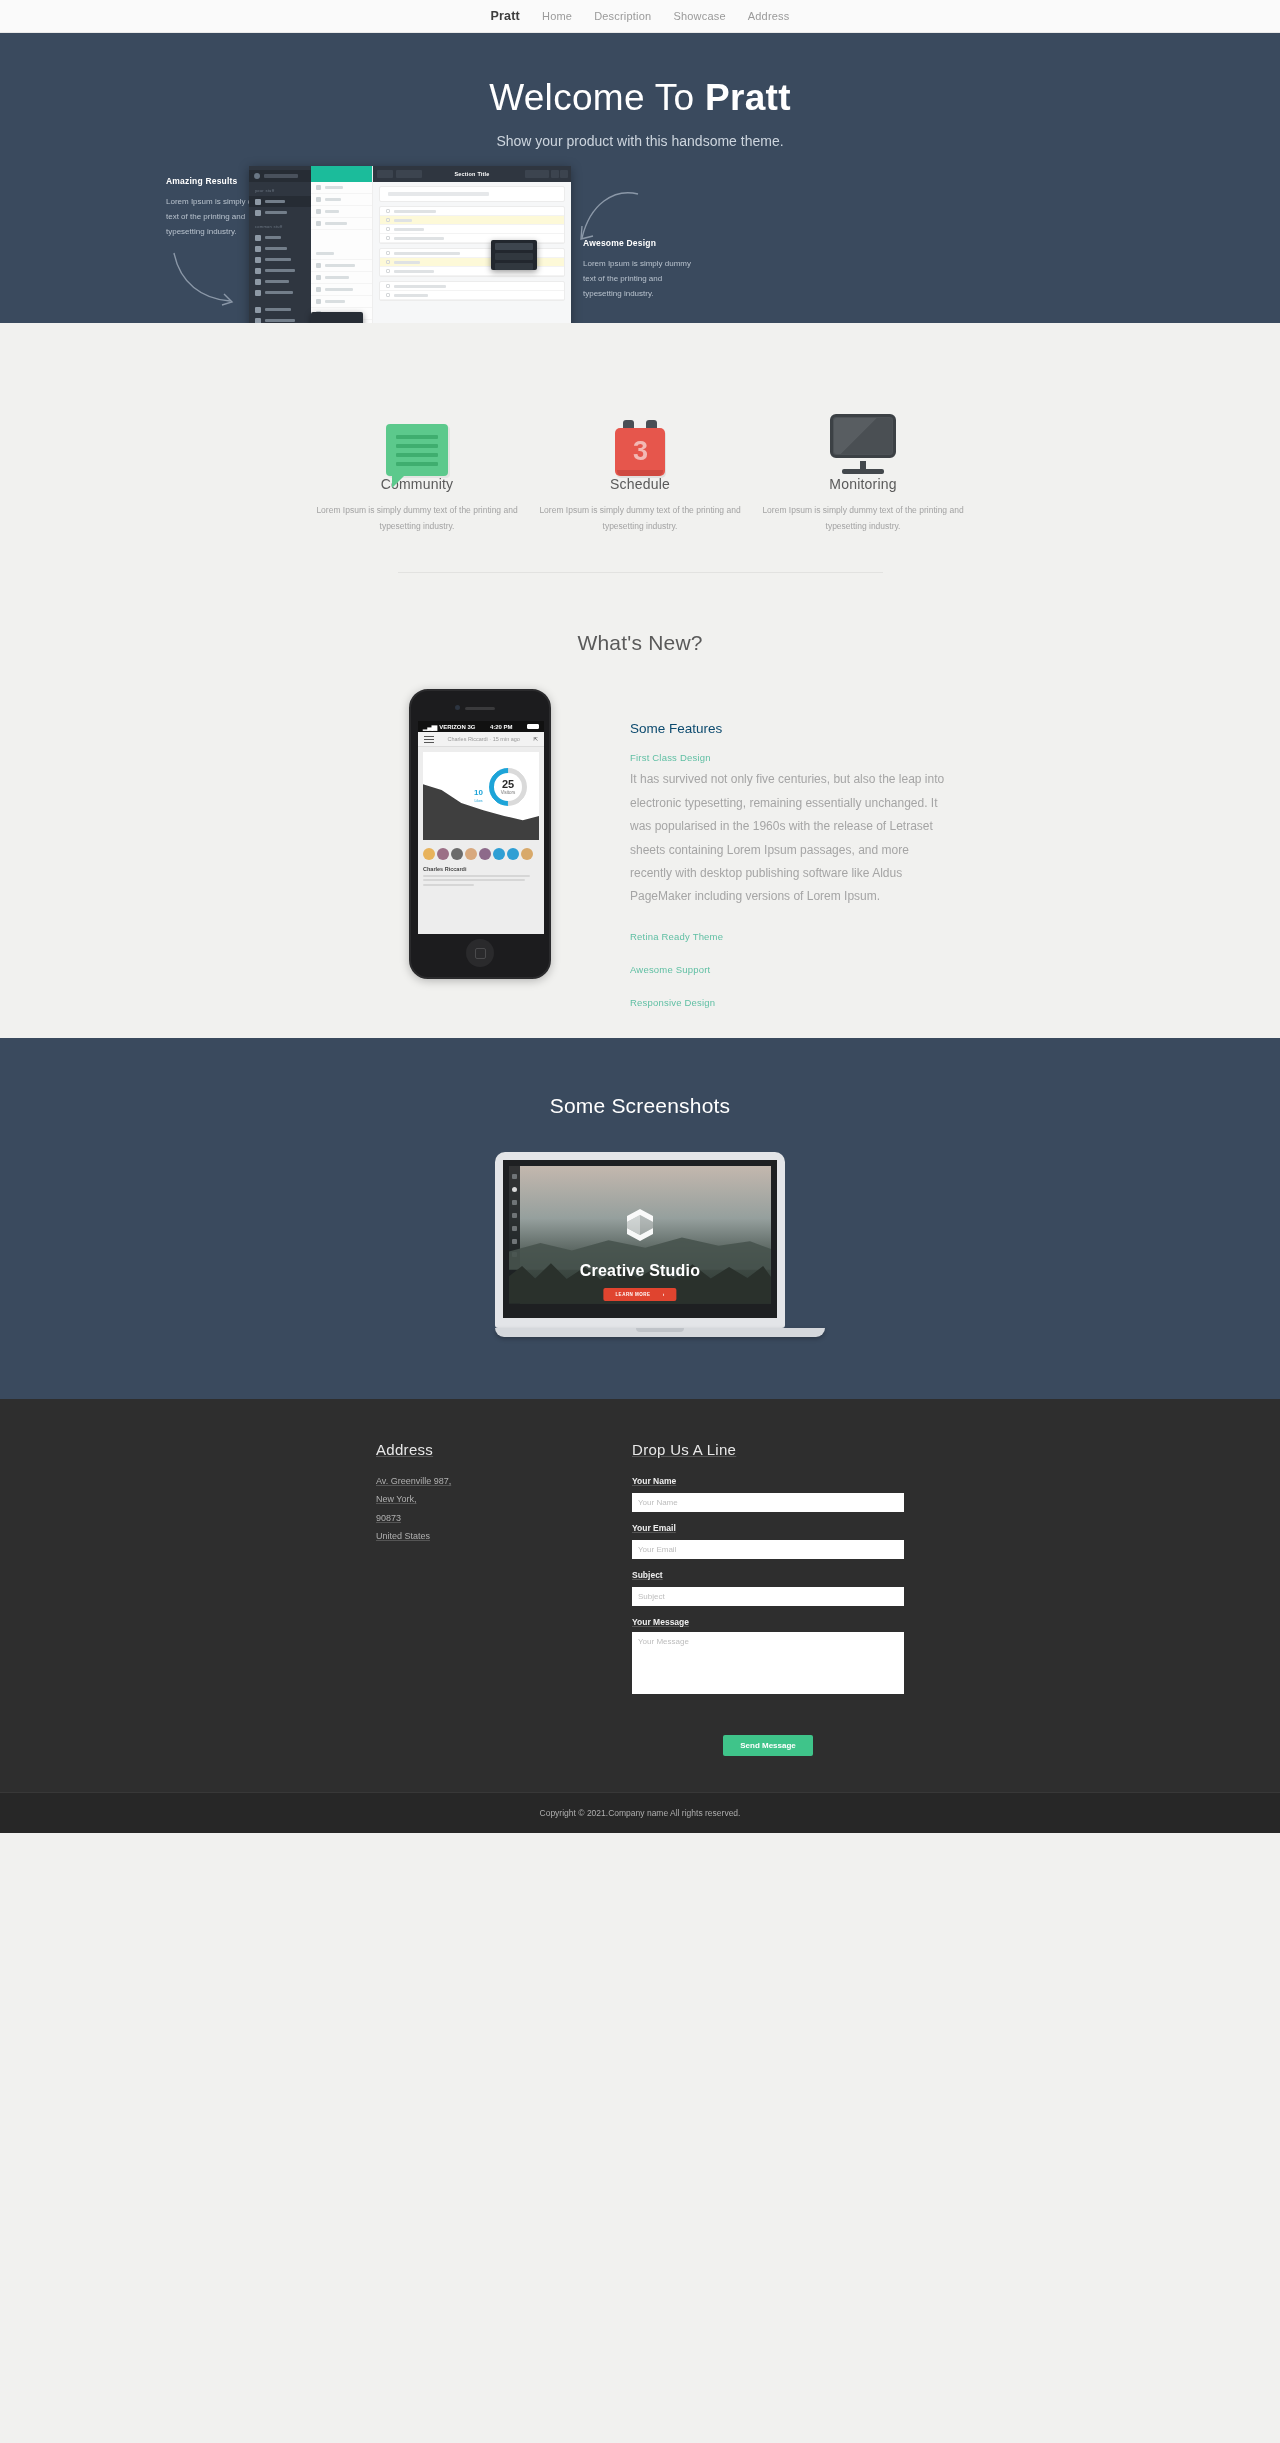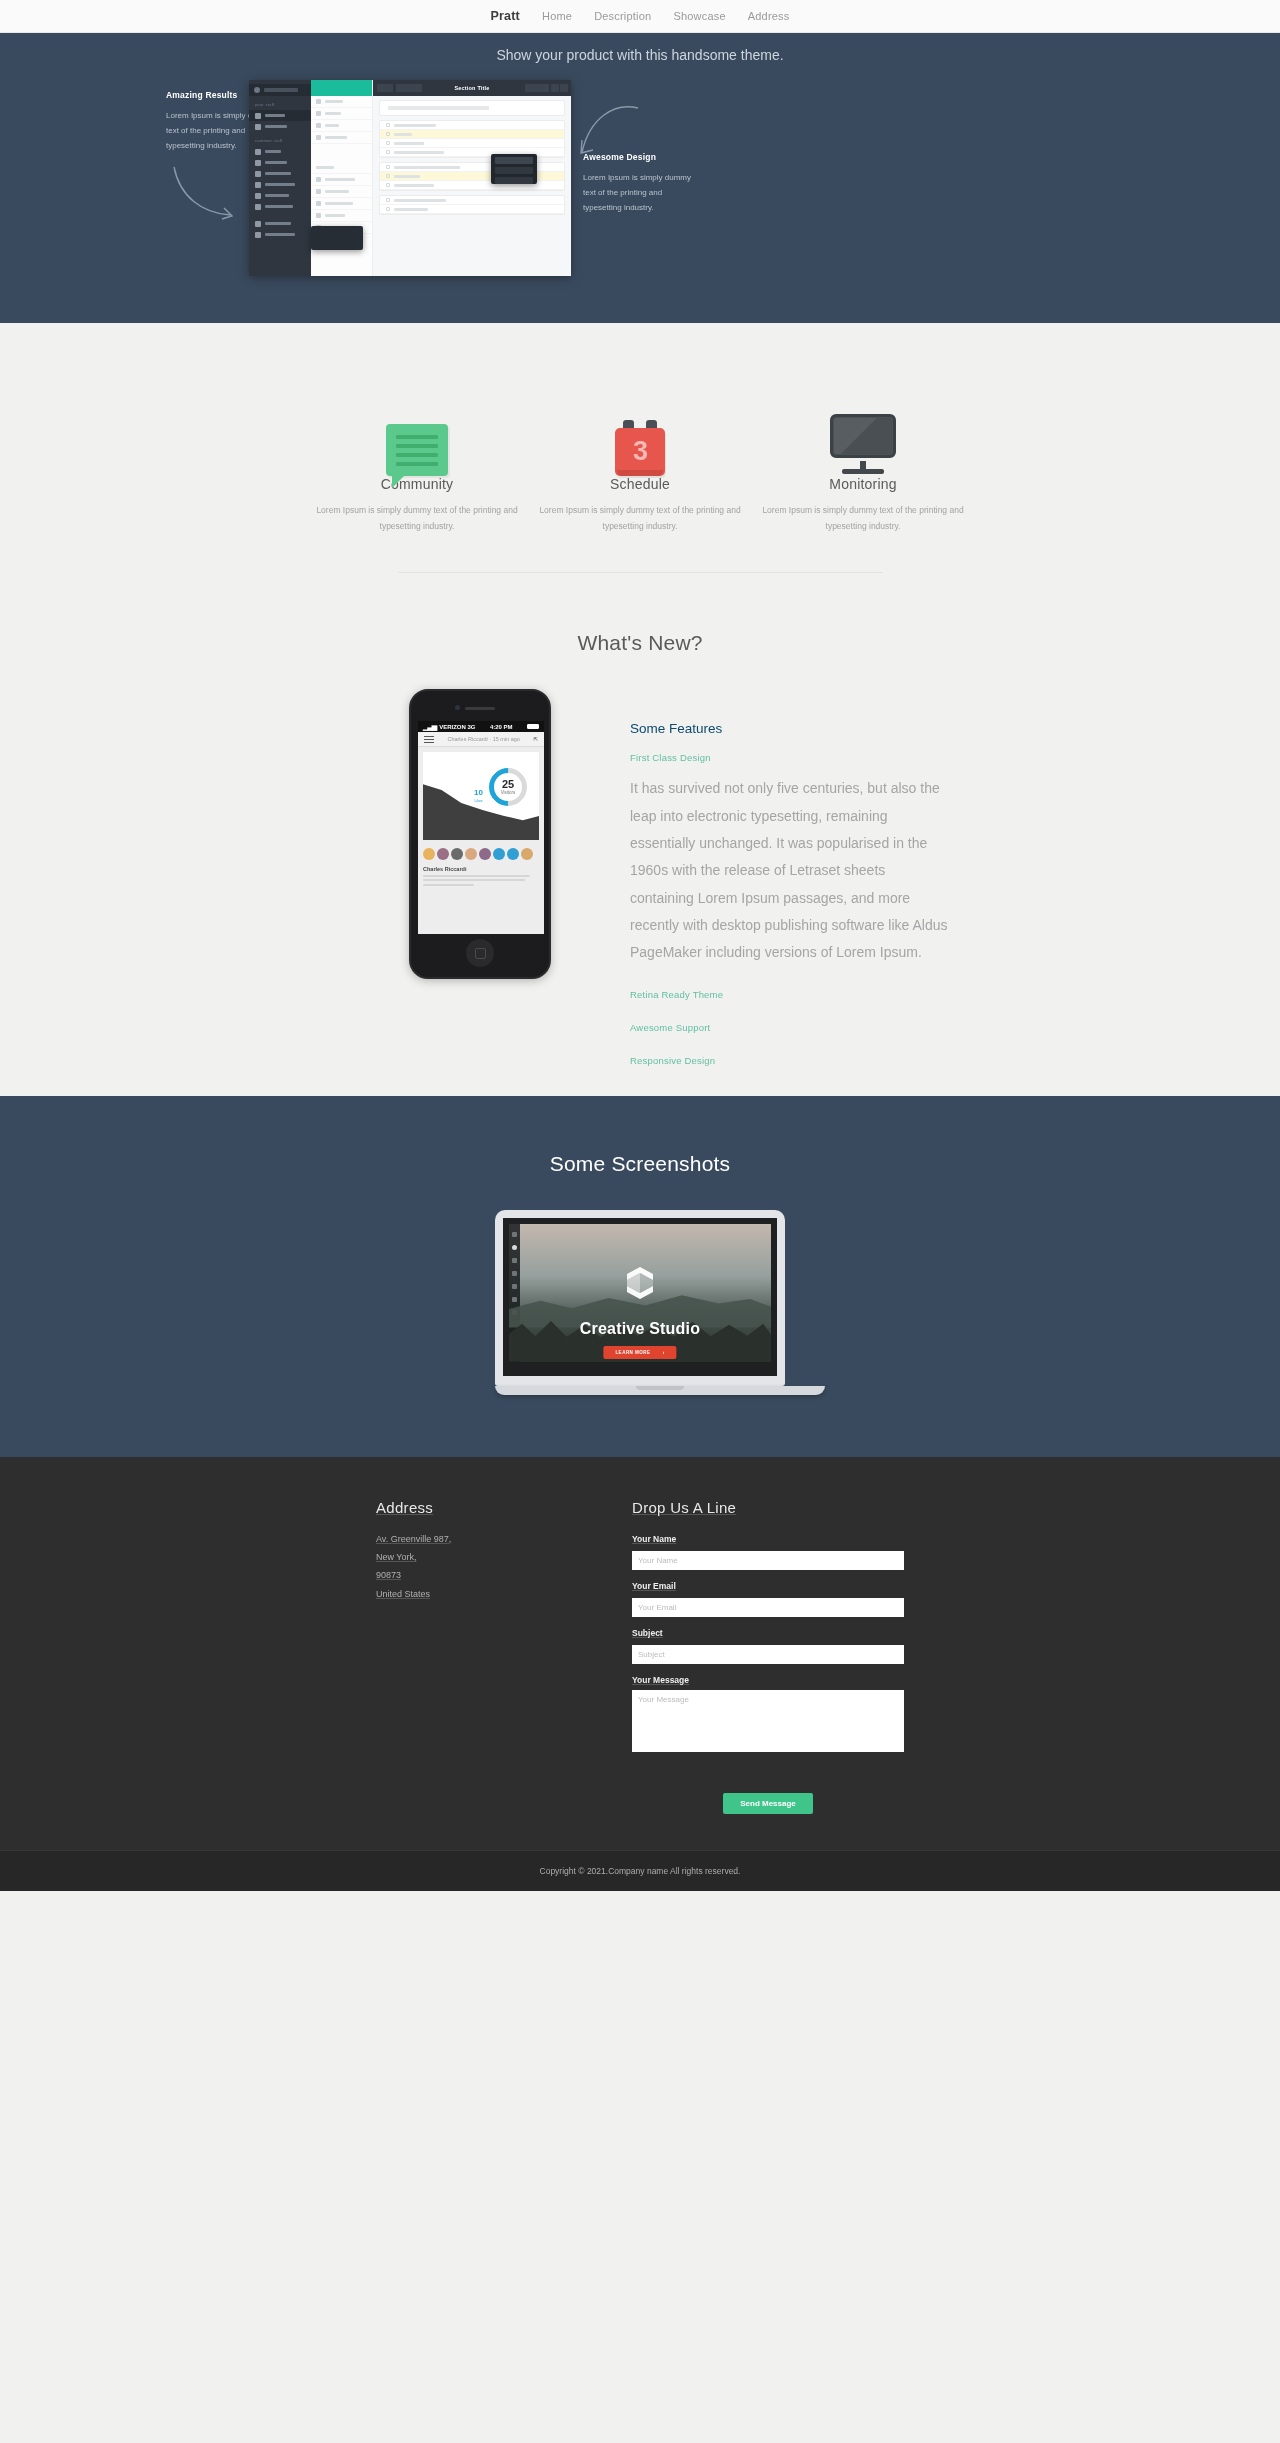--- a/index.html
+++ b/index.html
@@ -171,21 +171,21 @@
   .ico-mon .base { position:absolute;left:16px;top:55px;width:42px;height:5px;background:#43484c;border-radius:2px; }
 
   
   .whatsnew { padding-top: 58px; padding-bottom: 30px; }
   .wn-row { display:flex; justify-content:center; margin-top: 34px; }
   .phone-col { width: 300px; display:flex; justify-content:center; }
   .feat-col { width: 320px; padding-top: 32px; }
   .feat-col h3 { font-size: 13.5px; font-weight: 400; color: #0c4a6e; margin-bottom: 16px; }
   .acc-item { margin-bottom: 0; }
   .acc-head { font-size: 9.5px; color: #5fbfa3; letter-spacing:.2px; }
-  .acc-body { font-size: 14px; color: #a5a5a5; line-height: 1.95; margin-top: 12px; }
+  .acc-body { font-size: 12px; color: #a5a5a5; line-height: 1.95; margin-top: 5px; }
   .acc-gap { height: 22px; }
 
   
   .iphone {
     width: 142px; height: 290px; background: #1c1c1e;
     border-radius: 19px; padding: 0; position: relative;
     box-shadow: 0 2px 10px rgba(0,0,0,.25);
     border: 2px solid #2b2b2d;
   }
   .ip-spk { position:absolute;left:50%;transform:translateX(-50%);top:16px;width:30px;height:3px;background:#3a3a3c;border-radius:2px; }
@@ -299,20 +299,21 @@
   <div class="nav-inner">
     <a class="brand" href="#">Pratt</a>
     <a class="nav-link" href="#">Home</a>
     <a class="nav-link" href="#">Description</a>
     <a class="nav-link" href="#">Showcase</a>
     <a class="nav-link" href="#">Address</a>
   </div>
 </div>
 
 <div class="hero">
+  <h1 class="hero-title"><span>Welcome To </span><b>Pratt</b></h1>
   <div class="hero-sub">Show your product with this handsome theme.</div>
 
   <div class="hero-stage">
 
     <div class="anno left">
       <h4>Amazing Results</h4>
       <p>Lorem Ipsum is simply dummy text of the printing and typesetting industry.</p>
     </div>
     <div class="arrow left-a">
       <svg width="70" height="60" viewBox="0 0 70 60">

